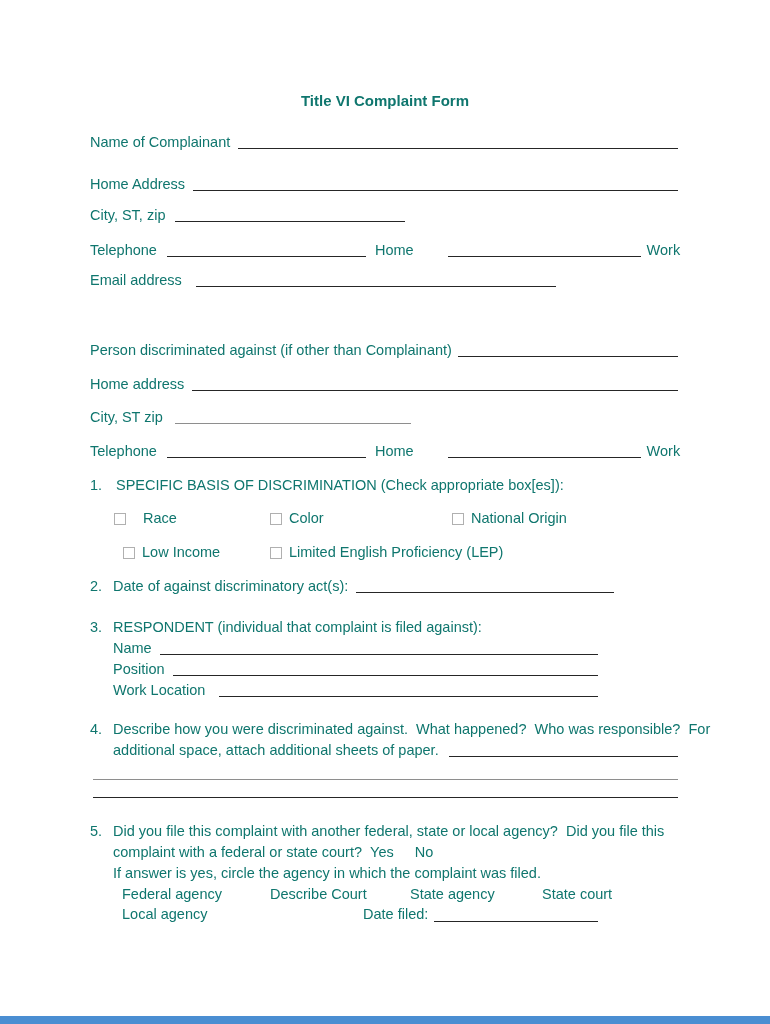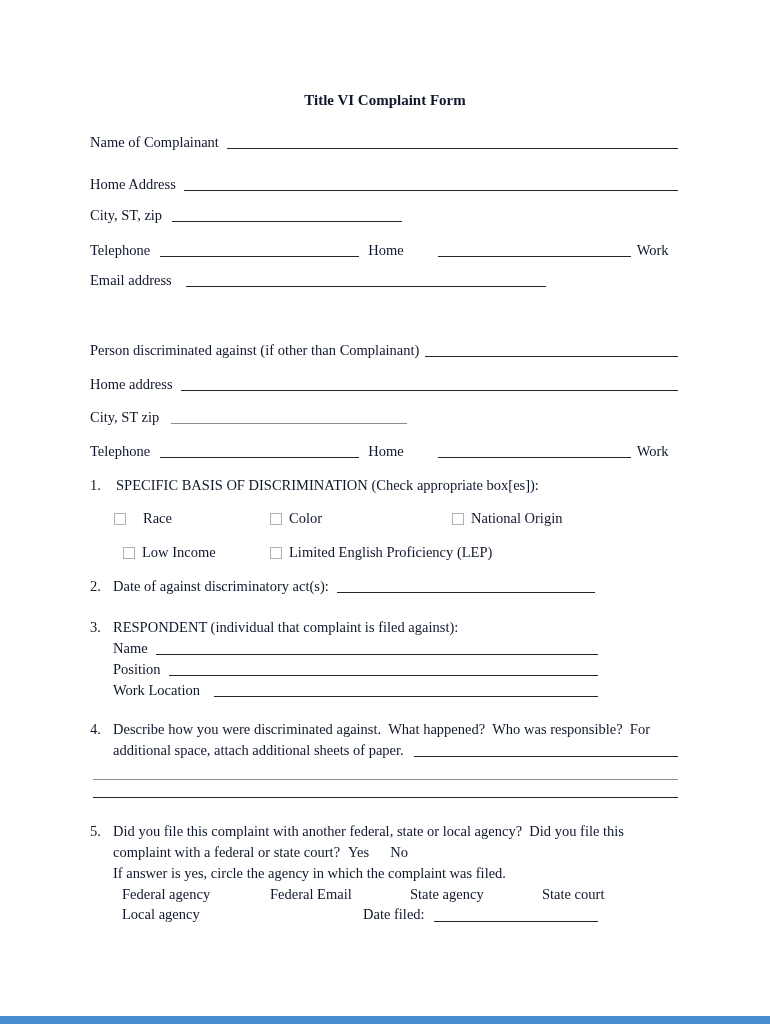--- a/index.html
+++ b/index.html
@@ -1,19 +1,19 @@
 <!DOCTYPE html>
 <html><head>
 <meta charset="utf-8">
 <style>
   html,body { margin:0; padding:0; background:#ffffff; }
   .page {
     position:relative; width:770px; height:1024px; background:#ffffff;
-    font-family:Liberation Serif, serif;
-    font-size:14.5px; line-height:17px; color:#0f172a; overflow:hidden;
+    font-family:Liberation Sans, sans-serif;
+    font-size:14.5px; line-height:17px; color:#0f766e; overflow:hidden;
   }
   .title {
     position:absolute; top:92px; left:0; right:0; text-align:center;
     font-weight:bold; font-size:15px;
   }
   .row {
     position:absolute; left:90px; right:92px; height:17px;
     display:flex; align-items:flex-end; white-space:pre;
   }
   .lbl { white-space:pre; }
@@ -160,21 +160,21 @@
   <div class="row" style="top:844px;left:113px">
     <span class="lbl">complaint with a federal or state court?</span>
     <span class="lbl" style="margin-left:8px">Yes</span>
     <span class="lbl" style="margin-left:21px">No</span>
   </div>
   <div class="row" style="top:865px;left:113px">
     <span class="lbl">If answer is yes, circle the agency in which the complaint was filed.</span>
   </div>
 
   <span class="abs" style="left:122px;top:886px">Federal agency</span>
-  <span class="abs" style="left:270px;top:886px">Federal Email</span>
+  <span class="abs" style="left:270px;top:886px">Describe Court</span>
   <span class="abs" style="left:410px;top:886px">State agency</span>
   <span class="abs" style="left:542px;top:886px">State court</span>
 
   <span class="abs" style="left:122px;top:906px">Local agency</span>
   <span class="abs" style="left:363px;top:906px">Date filed:</span>
   <div class="hline" style="left:434px;width:164px;top:921px"></div>
 
   <div class="bottom-bar" style="background: rgb(74, 142, 210);"></div>
 </div>
 

